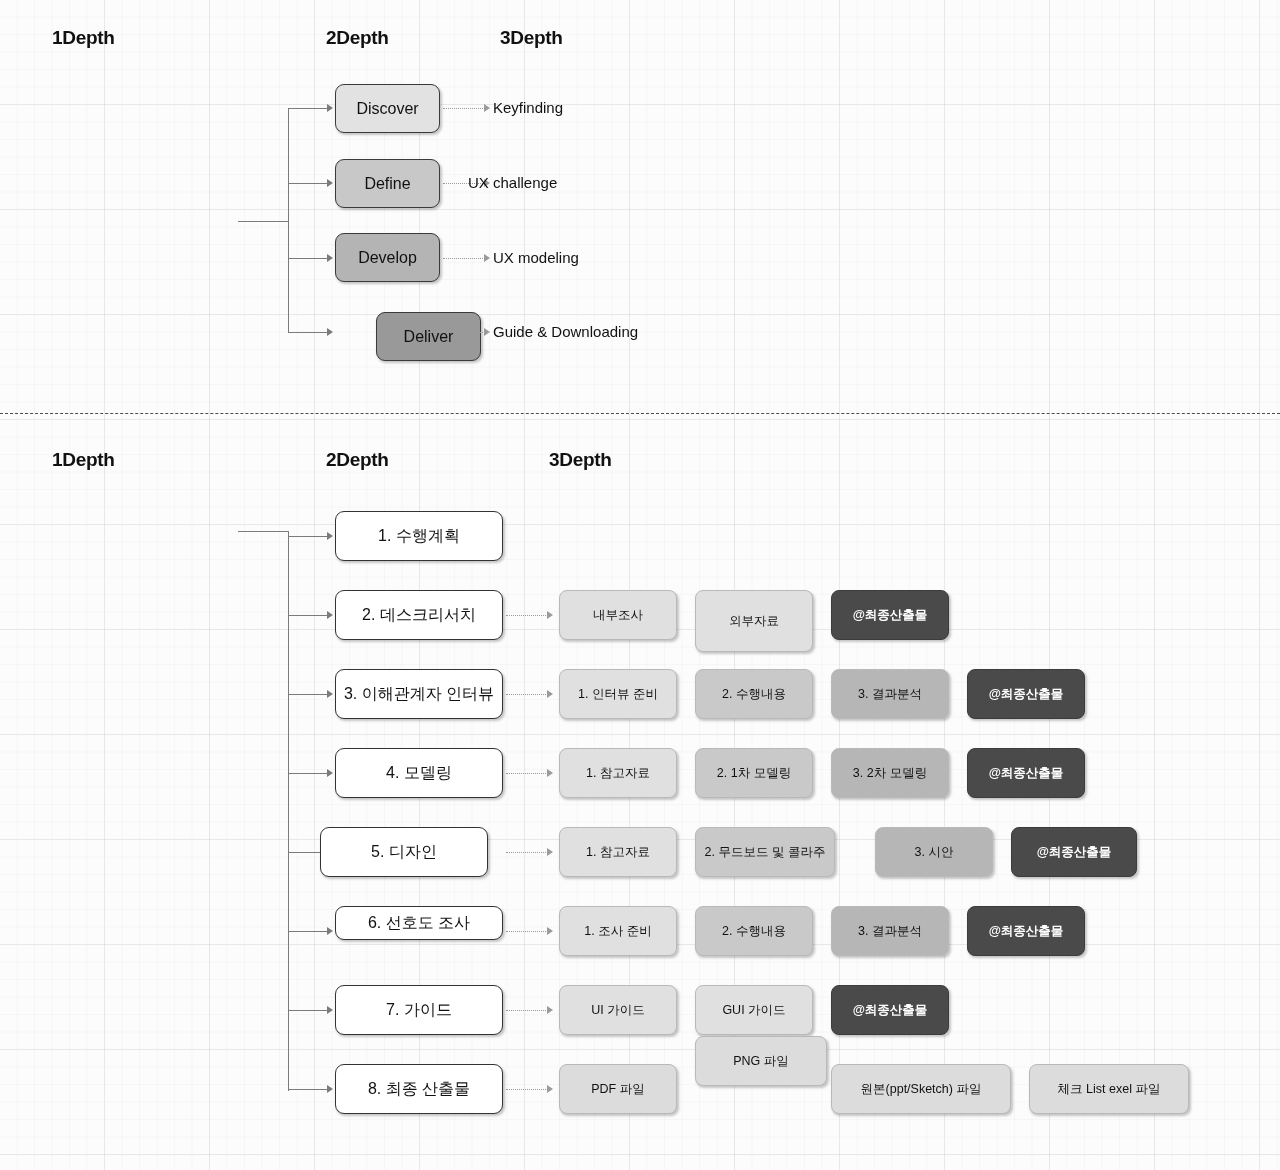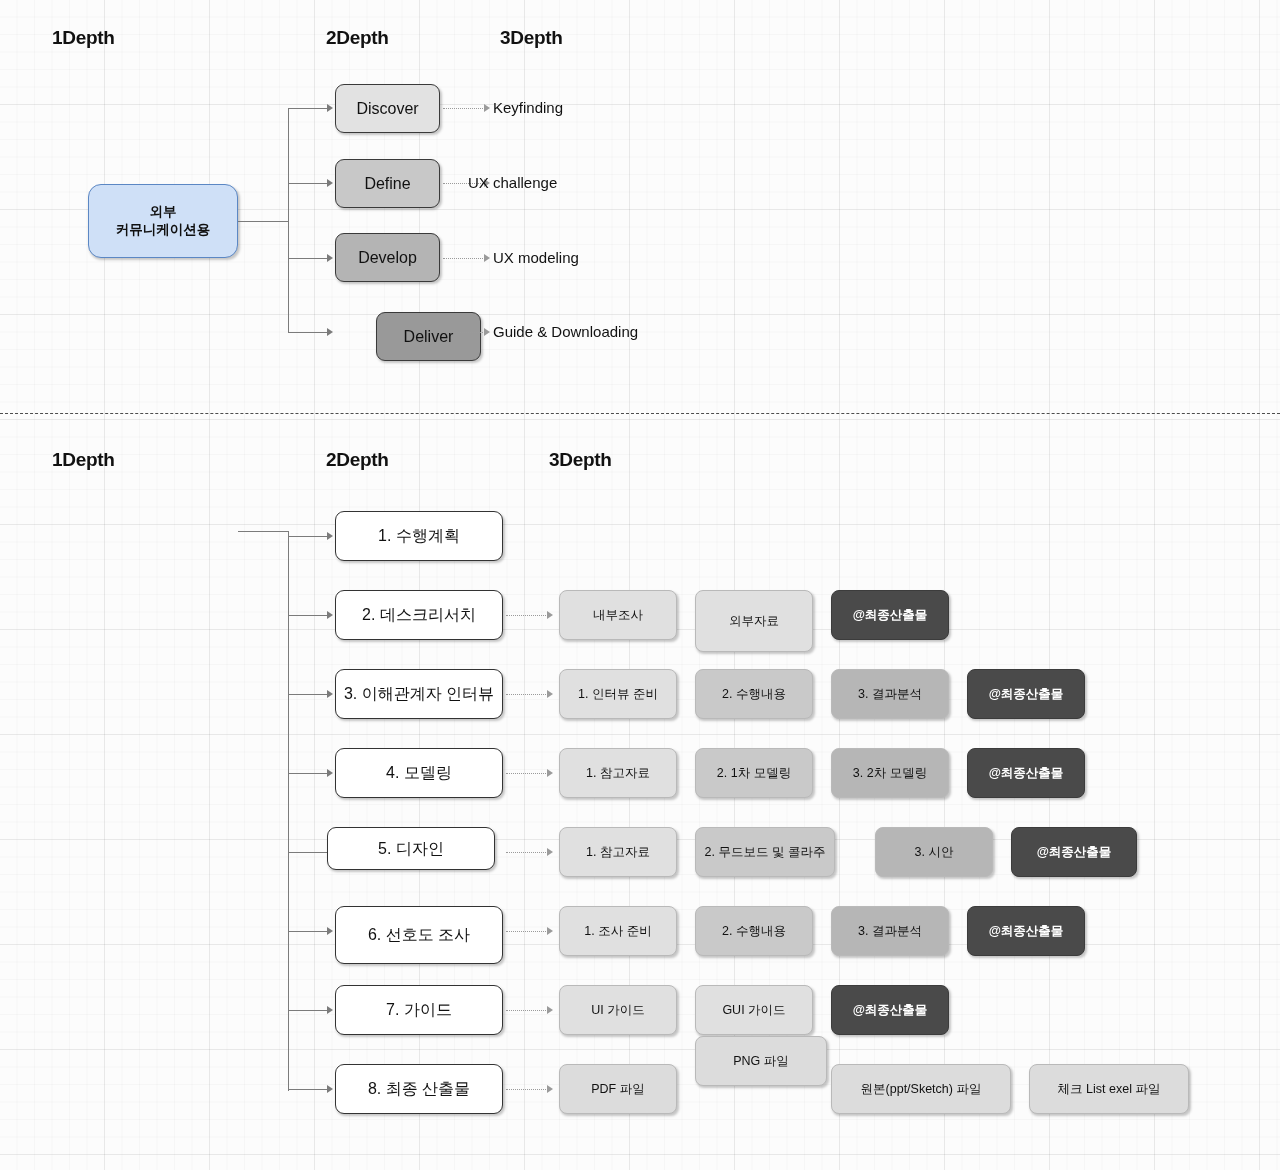--- a/index.html
+++ b/index.html
@@ -115,22 +115,20 @@
 </style>
 </head>
 <body>
 
 <div id="canvas">
 
   <div class="depth-head" style="left:52px;top:27px;">1Depth</div>
   <div class="depth-head" style="left:326px;top:27px;">2Depth</div>
   <div class="depth-head" style="left:500px;top:27px;">3Depth</div>
 
-  <div class="node root-node shadow" id="ext-root" style="left: 88px; top: 184px; width: 150px; height: 74px; background: rgb(207, 224, 247); border-color: rgb(91, 135, 196);">외부
-커뮤니케이션용</div>
 
   <div class="ln-h" style="left:238px;top:221px;width:50px;"></div>
   <div class="ln-v" style="left:288px;top:108px;height:224px;"></div>
 
   <div class="ln-h" style="left:288px;top:108px;width:40px;"></div>
   <div class="arrow" style="left:327px;top:104px;"></div>
   <div class="ln-h" style="left:288px;top:183px;width:40px;"></div>
   <div class="arrow" style="left:327px;top:179px;"></div>
   <div class="ln-h" style="left:288px;top:258px;width:40px;"></div>
   <div class="arrow" style="left:327px;top:254px;"></div>
@@ -191,30 +189,30 @@
       <div class="arrow" style="left:327px;top:769px;"></div>
       <div class="node step-node shadow" style="left:335px;top:748px;width:168px;height:50px;">4. 모델링</div>
       <div class="ln-h-dot" style="left:506px;top:773px;width:42px;"></div>
       <div class="arrow dot" style="left:547px;top:769px;"></div>
       <div class="node leaf-node shadow" style="left:559px;top:748px;width:118px;height:50px;background:#e0e0e0;">1. 참고자료</div>
       <div class="node leaf-node shadow" style="left:695px;top:748px;width:118px;height:50px;background:#c9c9c9;">2. 1차 모델링</div>
       <div class="node leaf-node shadow" style="left:831px;top:748px;width:118px;height:50px;background:#b6b6b6;">3. 2차 모델링</div>
       <div class="node leaf-node shadow dark" style="left:967px;top:748px;width:118px;height:50px;background:#4a4a4a;">@최종산출물</div>
       <div class="ln-h" style="left:288px;top:852px;width:40px;"></div>
       <div class="arrow" style="left:327px;top:848px;"></div>
-      <div class="node step-node shadow" style="left:327px;top:827px;width:168px;height:43px;">5. 디자인</div>
+      <div class="node step-node shadow" style="left:320px;top:827px;width:168px;height:50px;">5. 디자인</div>
       <div class="ln-h-dot" style="left:506px;top:852px;width:42px;"></div>
       <div class="arrow dot" style="left:547px;top:848px;"></div>
       <div class="node leaf-node shadow" style="left:559px;top:827px;width:118px;height:50px;background:#e0e0e0;">1. 참고자료</div>
       <div class="node leaf-node shadow" style="left:695px;top:827px;width:140px;height:50px;background:#c9c9c9;">2. 무드보드 및 콜라주</div>
       <div class="node leaf-node shadow" style="left:875px;top:827px;width:118px;height:50px;background:#b6b6b6;">3. 시안</div>
       <div class="node leaf-node shadow dark" style="left:1011px;top:827px;width:126px;height:50px;background:#4a4a4a;">@최종산출물</div>
       <div class="ln-h" style="left:288px;top:931px;width:40px;"></div>
       <div class="arrow" style="left:327px;top:927px;"></div>
-      <div class="node step-node shadow" style="left:335px;top:906px;width:168px;height:58px;">6. 선호도 조사</div>
+      <div class="node step-node shadow" style="left:335px;top:906px;width:168px;height:34px;">6. 선호도 조사</div>
       <div class="ln-h-dot" style="left:506px;top:931px;width:42px;"></div>
       <div class="arrow dot" style="left:547px;top:927px;"></div>
       <div class="node leaf-node shadow" style="left:559px;top:906px;width:118px;height:50px;background:#e0e0e0;">1. 조사 준비</div>
       <div class="node leaf-node shadow" style="left:695px;top:906px;width:118px;height:50px;background:#c9c9c9;">2. 수행내용</div>
       <div class="node leaf-node shadow" style="left:831px;top:906px;width:118px;height:50px;background:#b6b6b6;">3. 결과분석</div>
       <div class="node leaf-node shadow dark" style="left:967px;top:906px;width:118px;height:50px;background:#4a4a4a;">@최종산출물</div>
       <div class="ln-h" style="left:288px;top:1010px;width:40px;"></div>
       <div class="arrow" style="left:327px;top:1006px;"></div>
       <div class="node step-node shadow" style="left:335px;top:985px;width:168px;height:50px;">7. 가이드</div>
       <div class="ln-h-dot" style="left:506px;top:1010px;width:42px;"></div>

